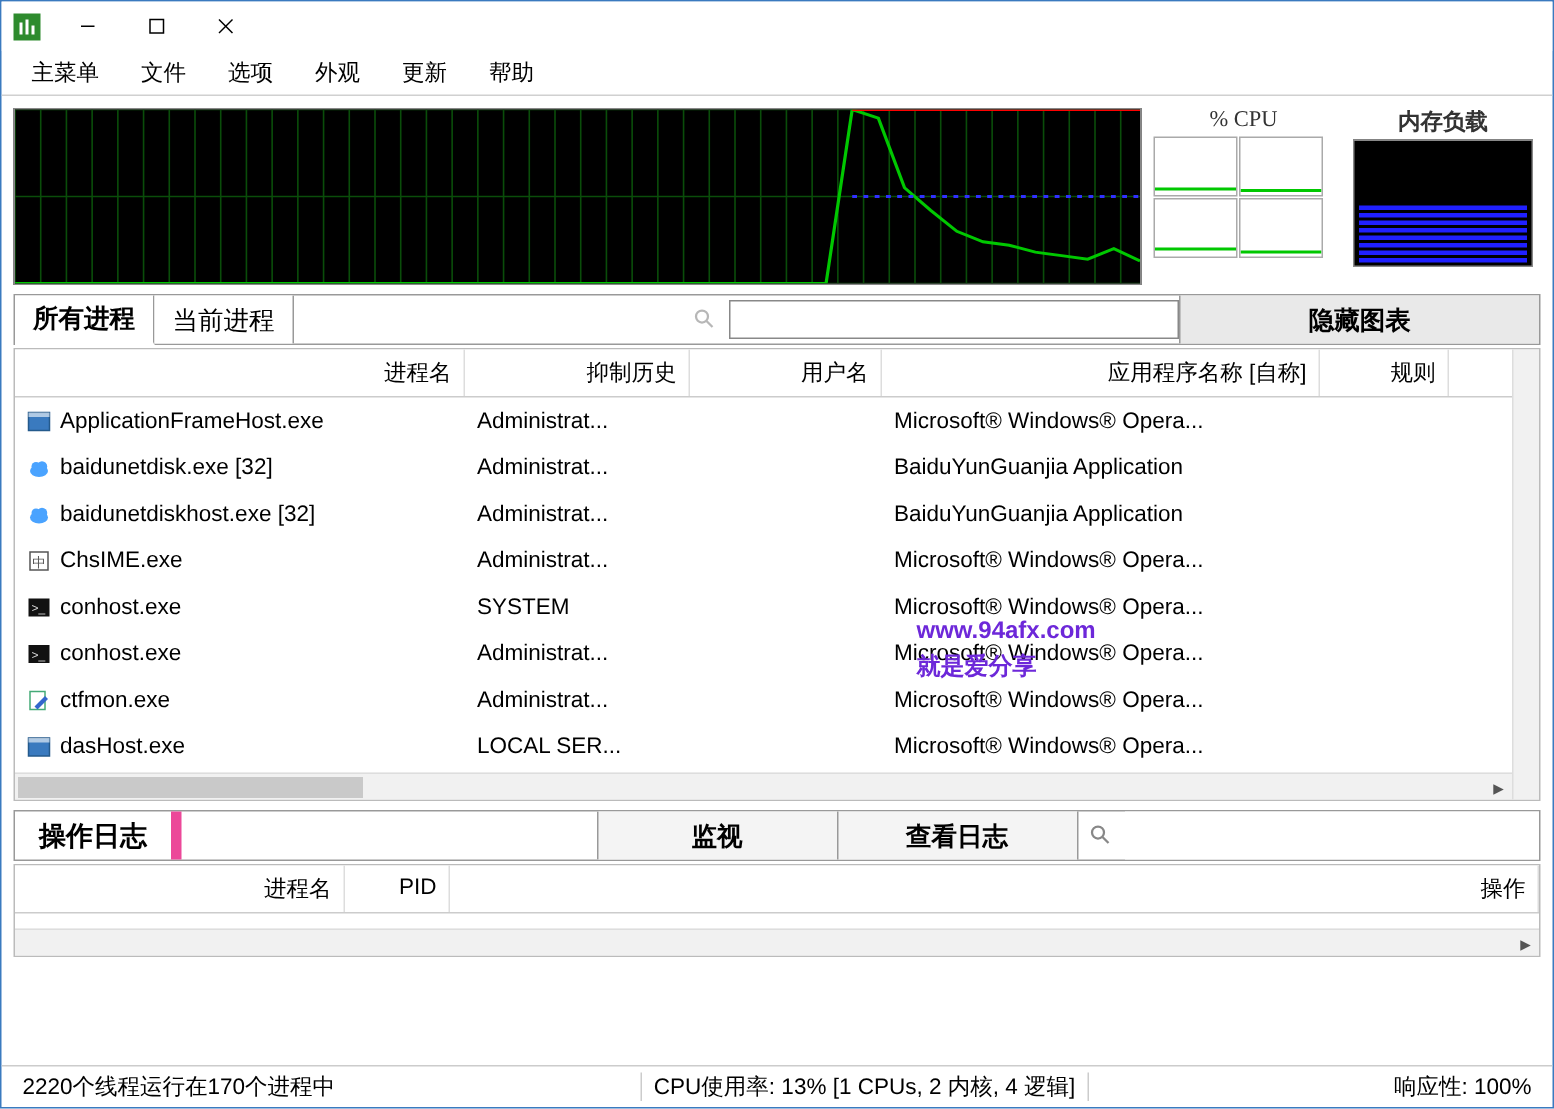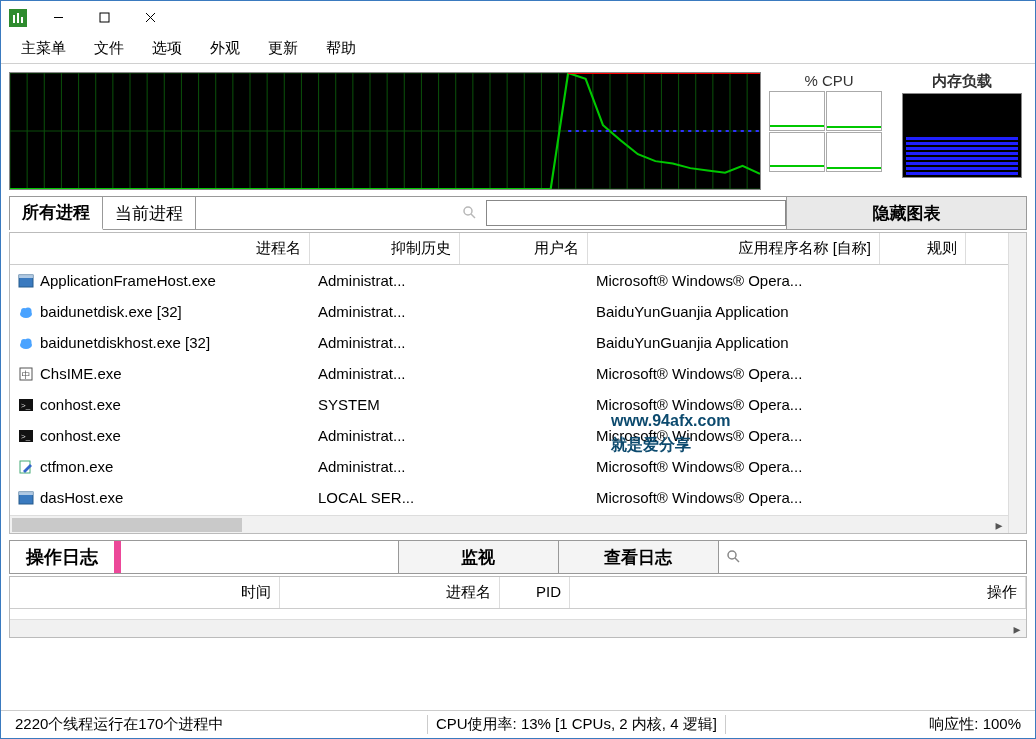--- a/index.html
+++ b/index.html
@@ -16,21 +16,21 @@
 
 .menubar { display: flex; height: 30px; align-items: center; padding: 0 6px; border-bottom: 1px solid #d0d0d0; }
 .menubar .menuitem { padding: 4px 14px; color: #000; font-size: 15px; }
 
 
 .graphpanel { display: flex; padding: 8px 8px 6px 8px; gap: 8px; }
 .maingraph { flex: 1; height: 118px; background: #000; border: 1px solid #888; position: relative; overflow: hidden; }
 .maingraph .grid line { stroke: #0a4d0a; stroke-width: 1; }
 .sidebox { width: 120px; height: 118px; display: flex; flex-direction: column; align-items: center; }
 .sidebox.mem { width: 130px; }
-.sidebox .label { font-family: Liberation Sans, sans-serif; font-size: 15px; color: #333; margin-bottom: 2px; }
+.sidebox .label { font-family: Liberation Serif, serif; font-size: 15px; color: #333; margin-bottom: 2px; }
 .sidebox .minigraphs { display: flex; flex-wrap: wrap; gap: 1px; }
 .sidebox .minig { width: 56px; height: 40px; border: 1px solid #aaa; background: #fff; position: relative; overflow: hidden; }
 .sidebox .minig .gline { position:absolute; left:0; right:0; border-top:2px solid #00c800; }
 .sidebox .membox { width: 120px; height: 85px; border: 1px solid #888; background: #000; position: relative; overflow:hidden; }
 .sidebox .membox .fill { position:absolute; left:3px; right:3px; bottom:3px; height:45%; }
 .sidebox .membox .fill .bar { height:3px; margin-bottom:2px; background:#2020ff; }
 
 
 .tabsrow { display: flex; align-items: stretch; border: 1px solid #999; margin: 0 8px; height: 34px; }
 .tabsrow .tab { padding: 4px 12px; font-size: 17px; font-weight: 600; border-right: 1px solid #999; display:flex; align-items:center; background:#fff; }
@@ -57,21 +57,21 @@
 .col-rule { width: 86px; }
 .hscroll { height:18px; background:#f1f1f1; display:flex; align-items:center; border-top:1px solid #ddd; position:relative; }
 .hscroll .thumb { position:absolute; left:2px; top:2px; height:14px; width:230px; background:#c9c9c9; }
 .hscroll .arrow { position:absolute; top:0; width:18px; height:18px; display:flex; align-items:center; justify-content:center; color:#555; }
 .hscroll .arrow.right { right:0; }
 .vscroll { width:18px; background:#f1f1f1; border-left:1px solid #ddd; }
 .tablewrap-inner { display:flex; flex:1; min-height:0; }
 .tablewrap-left { flex:1; display:flex; flex-direction:column; min-width:0; }
 
 
-.watermark { position:absolute; left:610px; top:345px; color:#0c4a6e; font-weight:700; font-size:16px; pointer-events:none; line-height:1.5; text-align:left; z-index:10; }
+.watermark { position:absolute; left:610px; top:345px; color:#6d28d9; font-weight:700; font-size:16px; pointer-events:none; line-height:1.5; text-align:left; z-index:10; }
 .main { position:relative; flex:1; display:flex; flex-direction:column; min-height:0; }
 
 
 .logtabs { display:flex; align-items:stretch; border:1px solid #999; margin:6px 8px 0 8px; height:34px; }
 .logtabs .tab { padding:4px 16px; font-size:18px; font-weight:600; border-right:7px solid #ec4899; display:flex; align-items:center; }
 .logtabs .gap { flex:1; }
 .logtabs .btn { width:160px; display:flex; align-items:center; justify-content:center; font-size:17px; font-weight:600; border-left:1px solid #999; background:#f4f4f4; }
 .logtabs .iconbtn { width:32px; display:flex; align-items:center; justify-content:center; border-left:1px solid #999; }
 .logtabs .filterbox { flex:1; border:none; }
 
@@ -391,21 +391,20 @@
     <svg width="16" height="16">
           <circle cx="6" cy="6" r="4" fill="none" stroke="#888" stroke-width="1.5"></circle>
           <line x1="9" y1="9" x2="13" y2="13" stroke="#888" stroke-width="1.5"></line>
         </svg>
   </div>
   <input class="filterbox" type="text" style="border: none;">
 </div>
 
 <div class="logtable">
   <div class="theadrow">
-    <div class="th ltime">时间</div>
     <div class="th lname">进程名</div>
     <div class="th lpid">PID</div>
     <div class="th lop">操作</div>
   </div>
   <div class="lbody"></div>
   <div class="hscroll">
     <div class="arrow right">▸</div>
   </div>
 </div>
 

